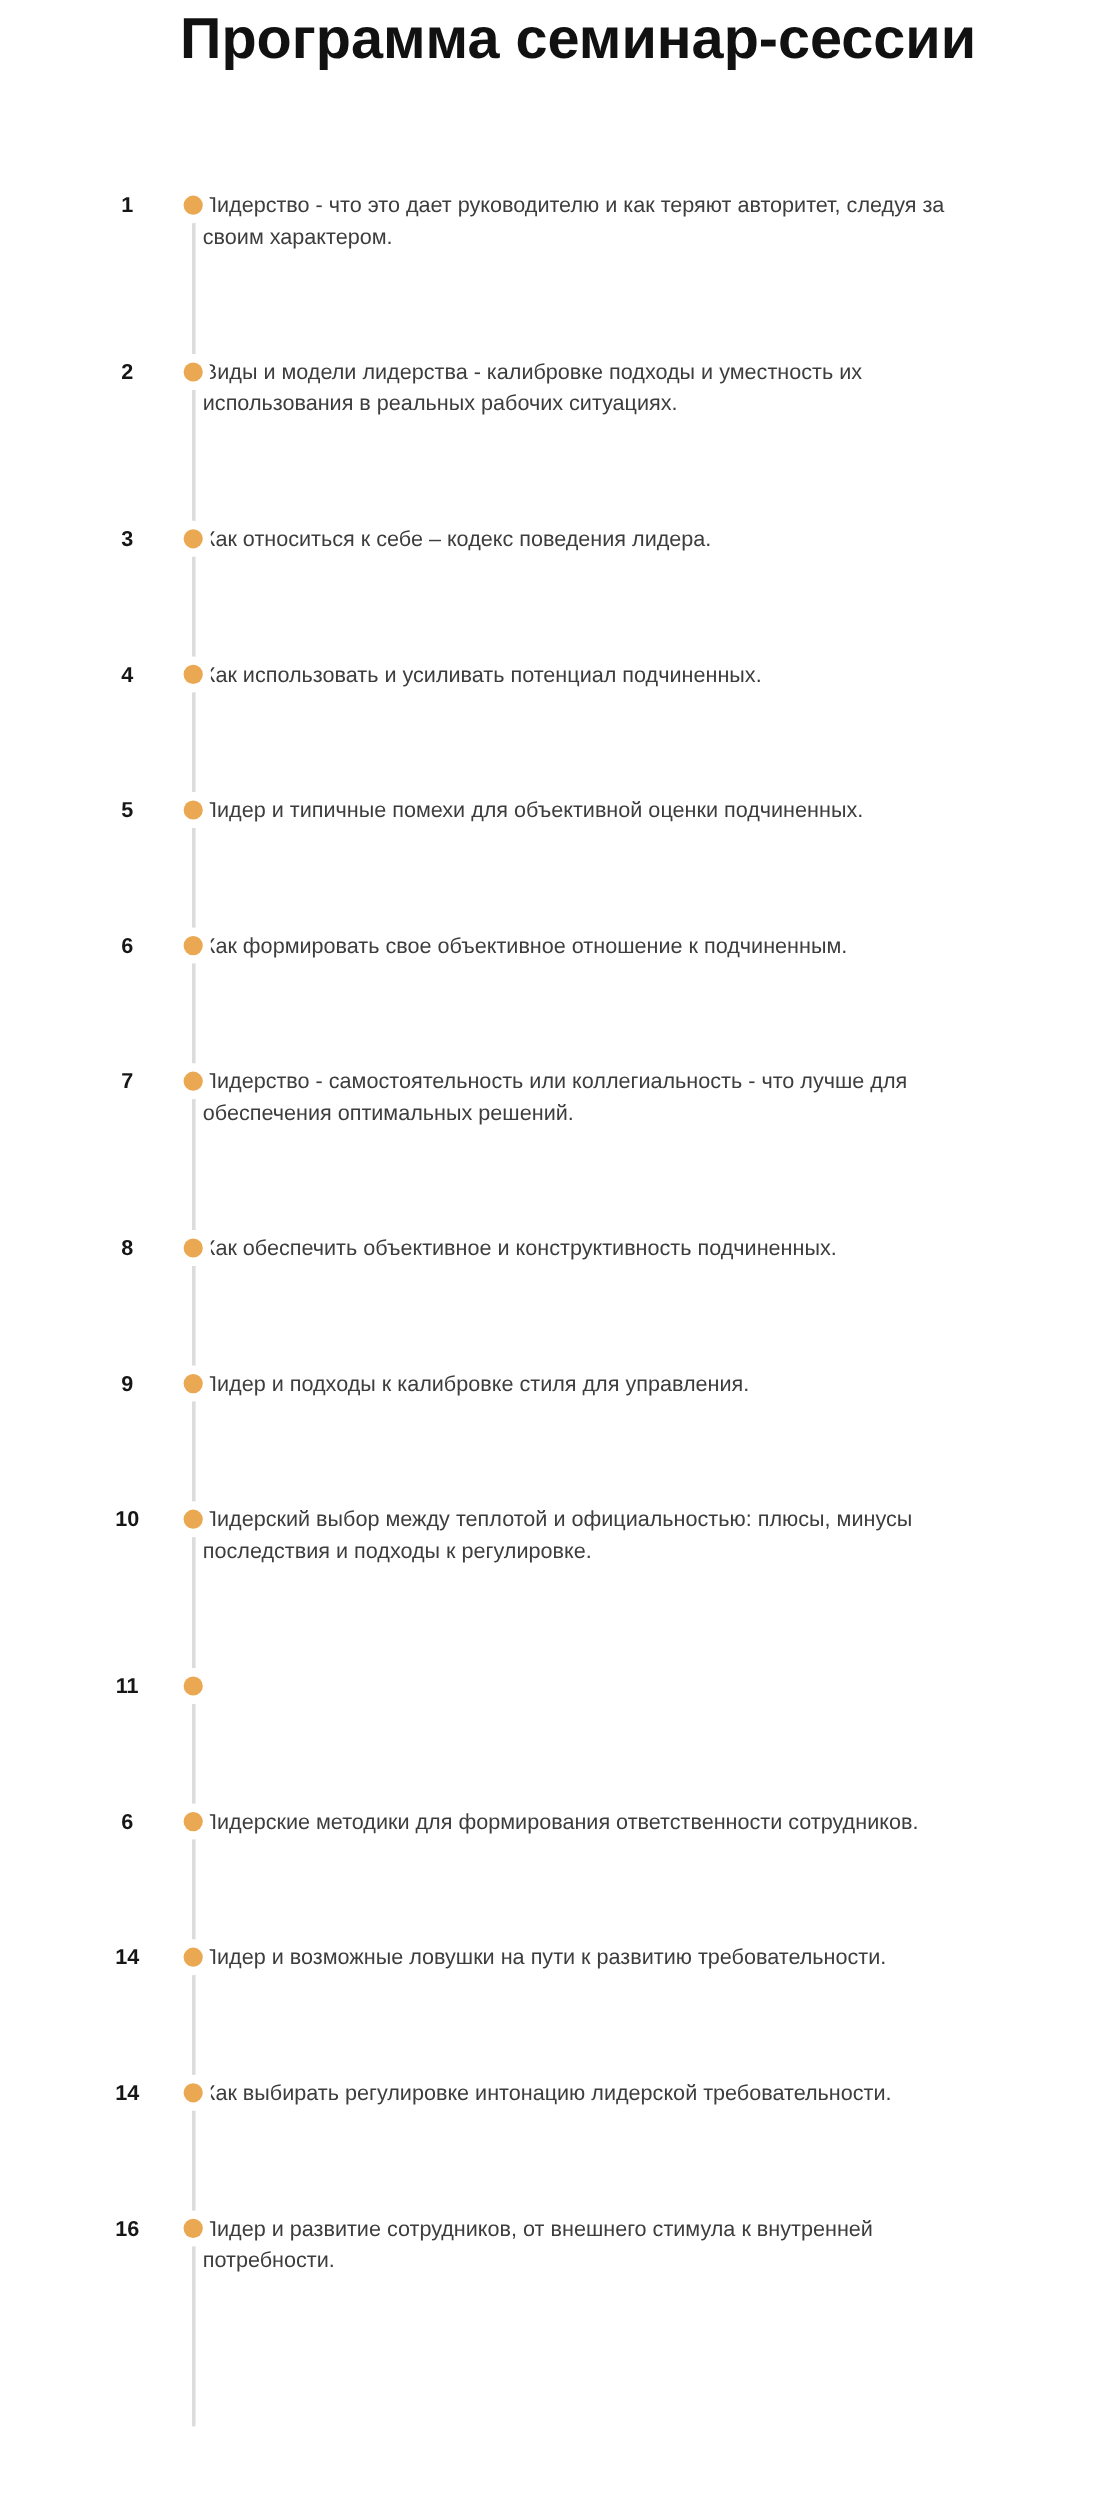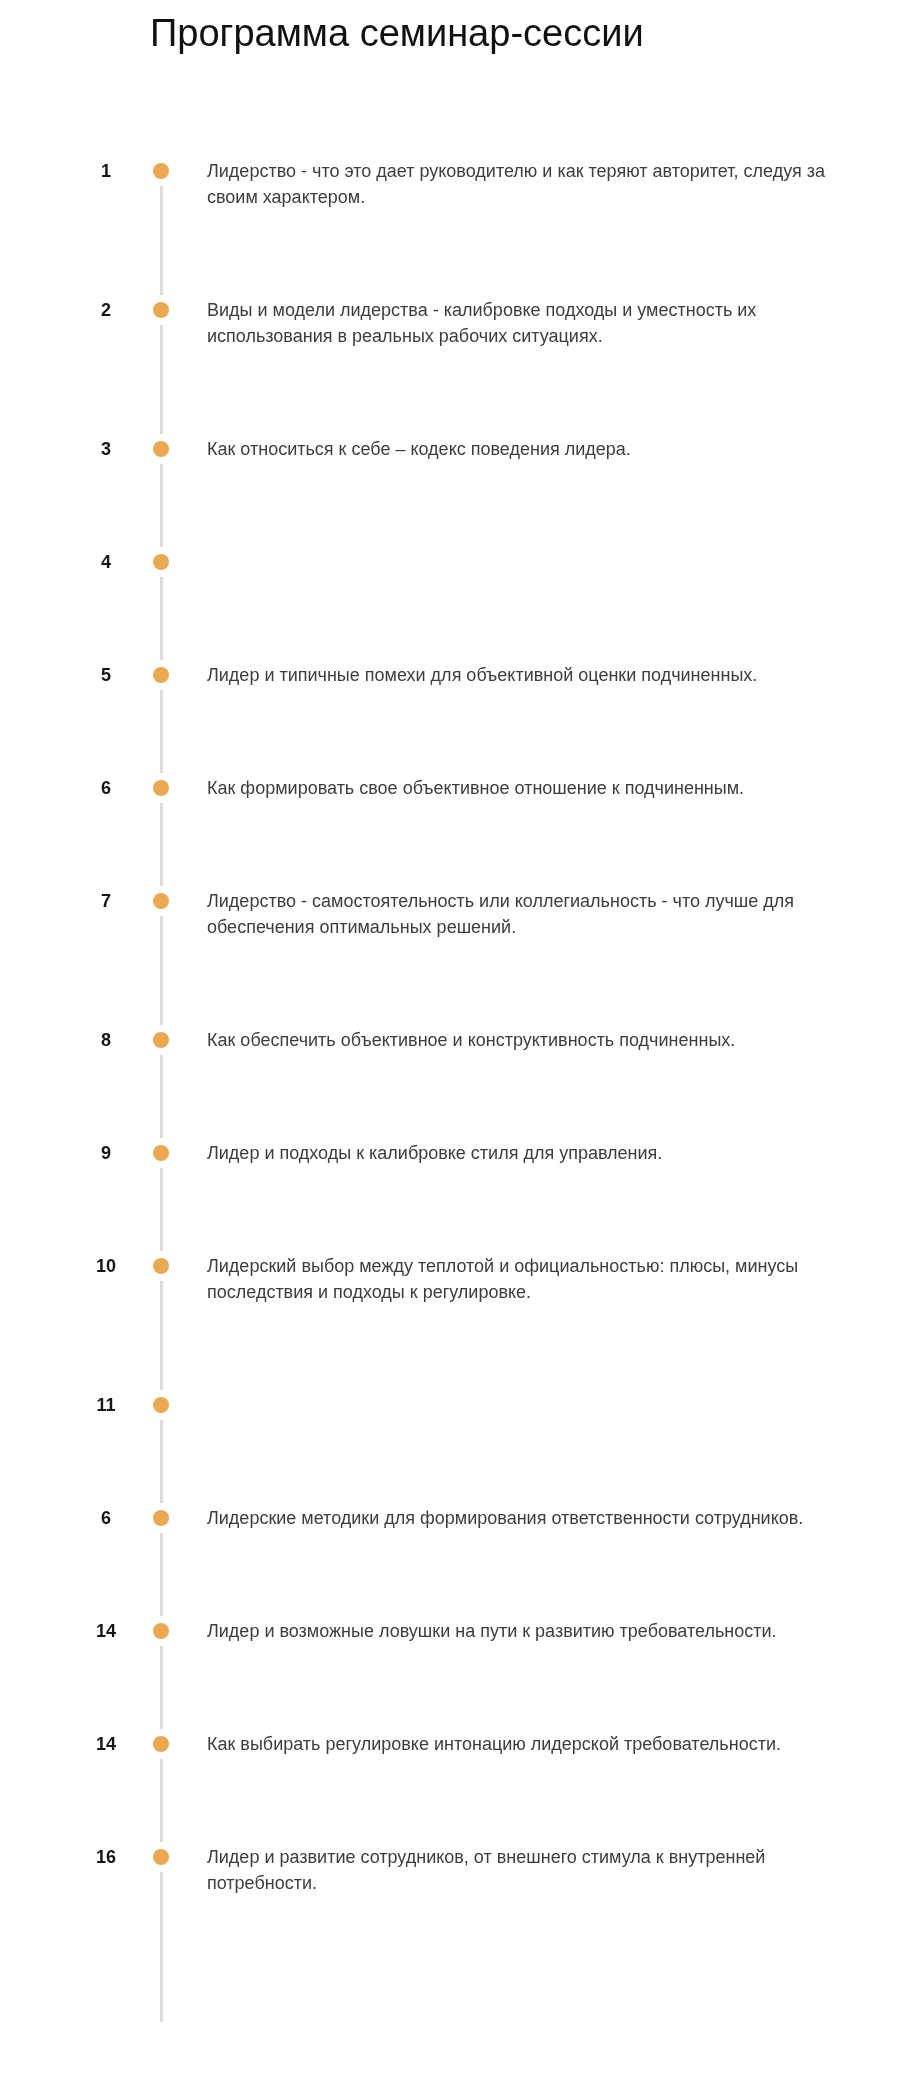--- a/index.html
+++ b/index.html
@@ -9,23 +9,23 @@
   }
   body {
     width: 920px;
     height: 2098px;
     position: relative;
     overflow: hidden;
     font-family: "Liberation Sans", sans-serif;
   }
   .page-title {
     margin: 8px 0 0 150px;
-    font-size: 38px;
+    font-size: 48px;
     line-height: 50px;
-    font-weight: 400;
+    font-weight: 700;
     color: #111111;
   }
   .timeline {
     position: relative;
     margin-top: 100px;
   }
   .timeline-line {
     position: absolute;
     left: 160px;
     top: 13px;
@@ -53,21 +53,20 @@
     width: 16px;
     height: 16px;
     border-radius: 50%;
     background: #EBA853;
     margin: 5px 0 0 24px;
     box-shadow: 0 0 0 7px #ffffff;
     position: relative;
     z-index: 1;
   }
   .text {
-    margin-left: 38px;
     width: 690px;
     font-size: 18px;
     line-height: 26px;
     color: #3D3D3D;
     white-space: pre-line;
   }
 </style>
 </head>
 <body>
 
@@ -90,20 +89,21 @@
 использования в реальных рабочих ситуациях.</div>
         </div>
         <div class="item">
           <div class="num">3</div>
           <div class="dot" style="background: rgb(235, 168, 83);"></div>
           <div class="text">Как относиться к себе – кодекс поведения лидера.</div>
         </div>
         <div class="item">
           <div class="num">4</div>
           <div class="dot" style="background: rgb(235, 168, 83);"></div>
+          <div class="text">Как использовать и усиливать потенциал подчиненных.</div>
         </div>
         <div class="item">
           <div class="num">5</div>
           <div class="dot" style="background: rgb(235, 168, 83);"></div>
           <div class="text">Лидер и типичные помехи для объективной оценки подчиненных.</div>
         </div>
         <div class="item">
           <div class="num">6</div>
           <div class="dot" style="background: rgb(235, 168, 83);"></div>
           <div class="text">Как формировать свое объективное отношение к подчиненным.</div>

